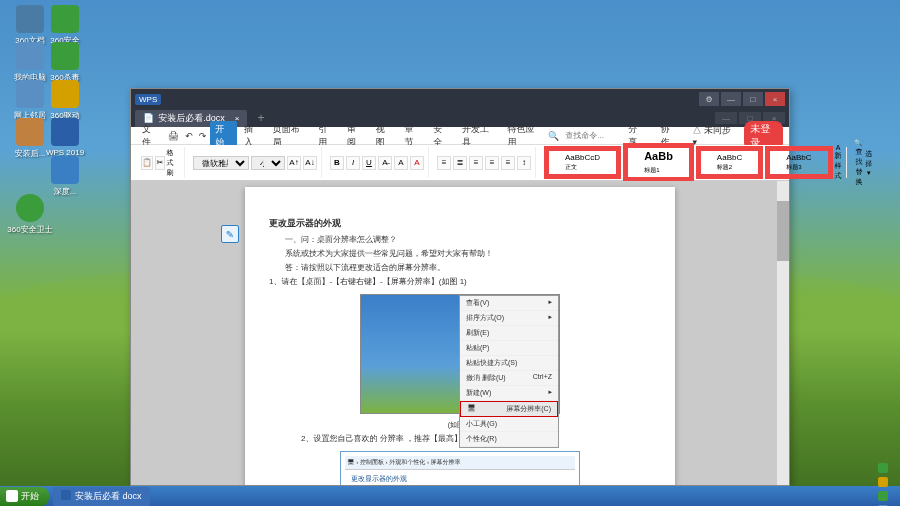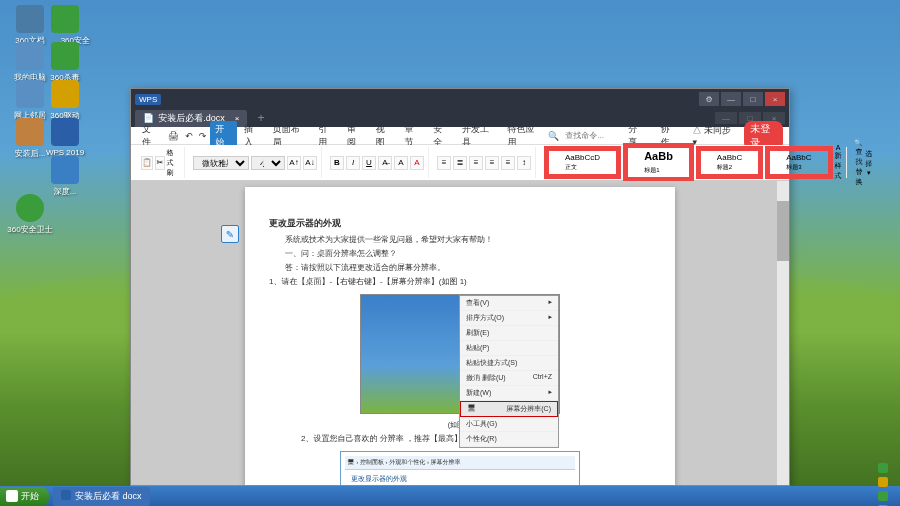--- a/index.html
+++ b/index.html
@@ -2,21 +2,21 @@
 <html><head>
 <meta charset="utf-8">
 <style>
 *{margin:0;padding:0;box-sizing:border-box;font-family:"Microsoft YaHei",Arial,sans-serif;}
 body{width:900px;height:506px;overflow:hidden;background:linear-gradient(to bottom,#4a8fc9 0%,#5ba3d4 30%,#7cb342 60%,#568b2e 100%);position:relative;}
 .desktop{position:absolute;inset:0;}
 .bg-hills{position:absolute;bottom:0;left:0;right:0;height:250px;background:linear-gradient(to top,#3e6b1f 0%,#5a8f2e 40%,#7cb342 70%,transparent 100%);border-radius:50% 50% 0 0/20% 20% 0 0;}
 .desktop-icon{position:absolute;width:50px;text-align:center;color:#fff;font-size:8px;text-shadow:1px 1px 2px rgba(0,0,0,0.7);}
 .desktop-icon .ico{width:28px;height:28px;margin:0 auto 2px;border-radius:4px;}
 .di1{top:5px;left:5px;}.di1 .ico{background:#4a7ba4;}
-.di2{top:5px;left:40px;text-align:right;}.di2 .ico{background:#3a9c3a;}
+.di2{top:5px;left:40px;}.di2 .ico{background:#3a9c3a;}
 .di3{top:42px;left:5px;}.di3 .ico{background:#5a8fc4;}
 .di4{top:42px;left:40px;}.di4 .ico{background:#3a9c3a;}
 .di5{top:80px;left:5px;}.di5 .ico{background:#5a8fc4;}
 .di6{top:80px;left:40px;}.di6 .ico{background:#d4a000;}
 .di7{top:118px;left:5px;}.di7 .ico{background:#c08040;}
 .di8{top:118px;left:40px;}.di8 .ico{background:#2a5fa8;}
 .di9{top:156px;left:5px;}.di9 .ico{background:#8a6030;}
 .di10{top:156px;left:40px;}.di10 .ico{background:#3a7fc4;}
 .di11{top:194px;left:5px;}.di11 .ico{background:#3a9c3a;border-radius:50%;}
 .taskbar{position:absolute;bottom:0;left:0;right:0;height:20px;background:linear-gradient(to bottom,#3a7fc9,#2a5fa8);display:flex;align-items:center;font-size:9px;color:#fff;}
@@ -173,22 +173,22 @@
     </div>
     <div class="ribbon-group" style="border:none">
       <div style="font-size:7px;text-align:center">🔍<br><span>查找替换</span></div>
       <div style="font-size:7px;text-align:center"><span>选择</span>▾</div>
     </div>
   </div>
   <div class="content-area">
     <div class="page">
       <div class="comment-marker">✎</div>
       <h3>更改显示器的外观</h3>
+      <p style="text-indent:2em">一、问：桌面分辨率怎么调整？</p>
       <p style="text-indent:2em">系统或技术为大家提供一些常见问题，希望对大家有帮助！</p>
-      <p style="text-indent:2em">一、问：桌面分辨率怎么调整？</p>
       <p style="text-indent:2em">答：请按照以下流程更改适合的屏幕分辨率。</p>
       <p>1、请在【桌面】-【右键右键】-【屏幕分辨率】(如图 1)</p>
       <div class="screenshot1">
         <div class="ctx-menu">
           <div class="ctx-item">
               <span>查看(V)</span>
               <span>▸</span>
             </div>
           <div class="ctx-item">
               <span>排序方式(O)</span>

